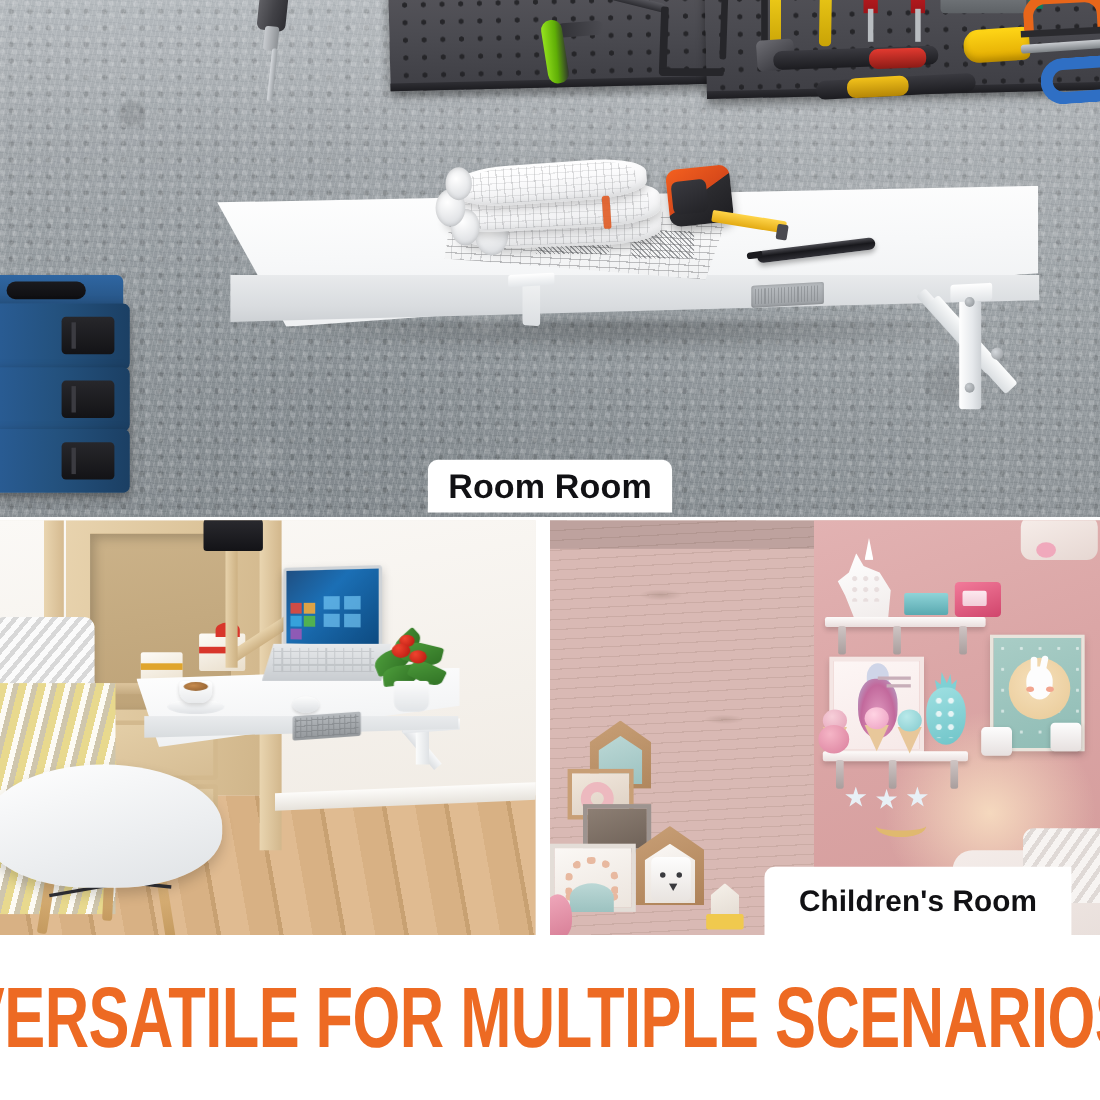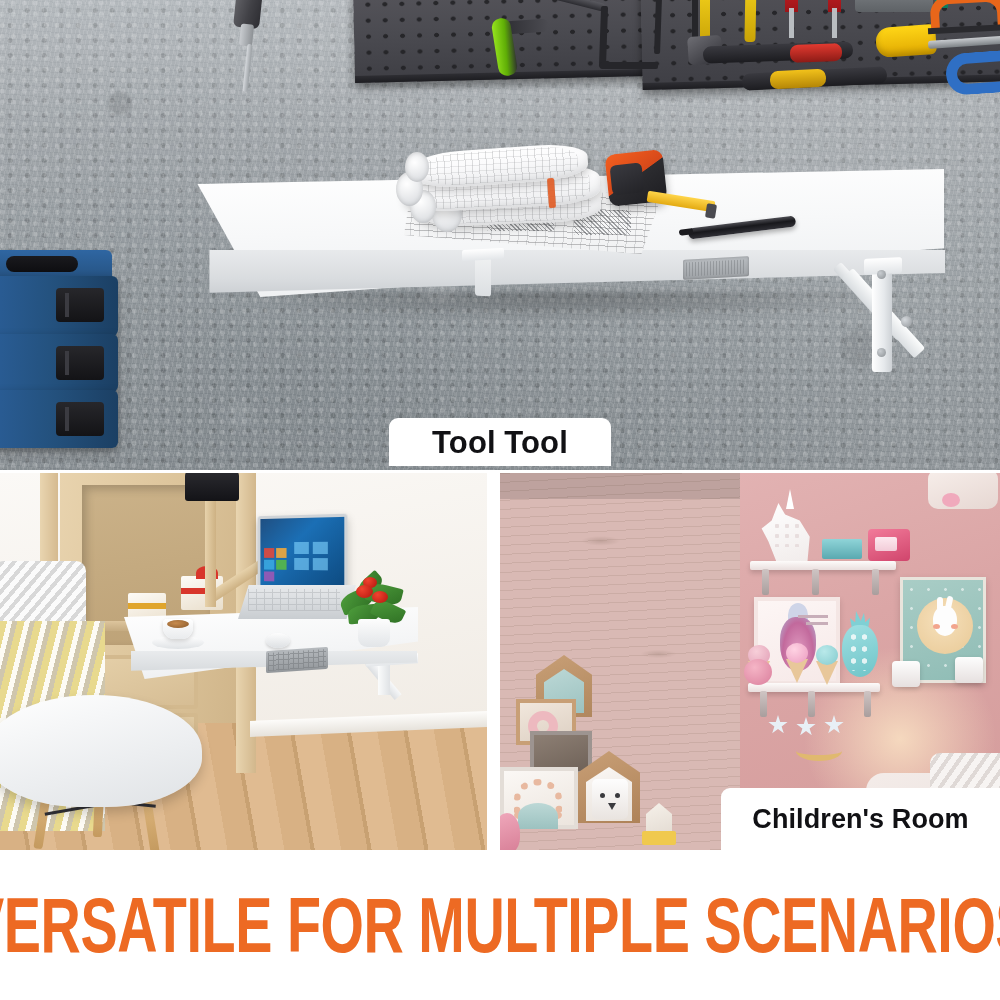--- a/index.html
+++ b/index.html
@@ -540,21 +540,21 @@
   }
   .badge-tool{
     left:389px; top:418px; width:222px; height:48px; border-radius:9px 9px 0 0;
     font-size:31px;
   }
   .badge-bed{
     left:318px; top:788px; width:170px; height:45px; border-radius:9px 0 0 0;
     font-size:27px;
   }
   .badge-kids{
-    left:721px; top:788px; width:279px; height:62px; border-radius:9px 0 0 0;
+    left:695px; top:788px; width:279px; height:62px; border-radius:9px 0 0 0;
     font-size:27px;
   }
 
   
   .headline-wrap{
     position:absolute; left:0; top:850px; width:1000px; height:150px;
     display:flex; align-items:center; justify-content:center; background:#ffffff;
   }
   .headline{
     font-family:"Liberation Sans", sans-serif;
@@ -800,21 +800,21 @@
     <div class="bs-house2-in"></div>
     <div class="bunny-pot"></div>
     <div class="bunny-face"></div>
     <div class="bunny-nose"></div>
     <div class="lil-house"></div>
     <div class="lil-yellow"></div>
     <div class="pink-plush"></div>
   </div>
 
   <div class="badge badge-tool">
-    <span>Tool Tool</span>
+    <span>Room Room</span>
   </div>
   <div class="badge badge-kids">
     <span>Children's Room</span>
   </div>
 
   <div class="headline-wrap">
     <div class="headline">VERSATILE FOR MULTIPLE SCENARIOS</div>
   </div>
 
 </div>

